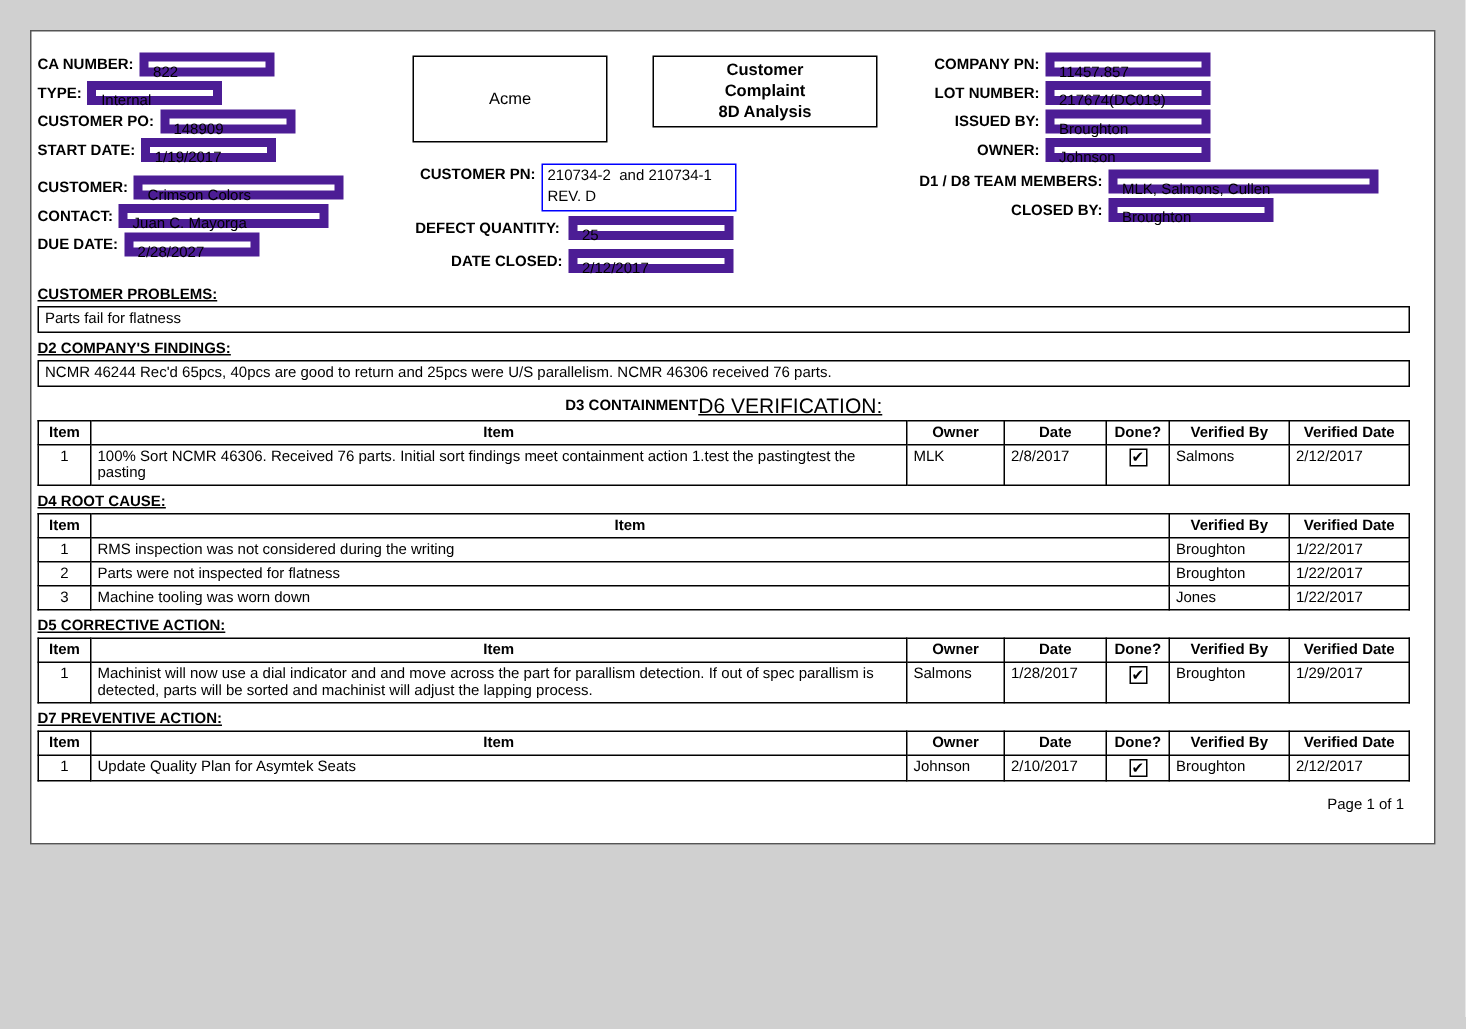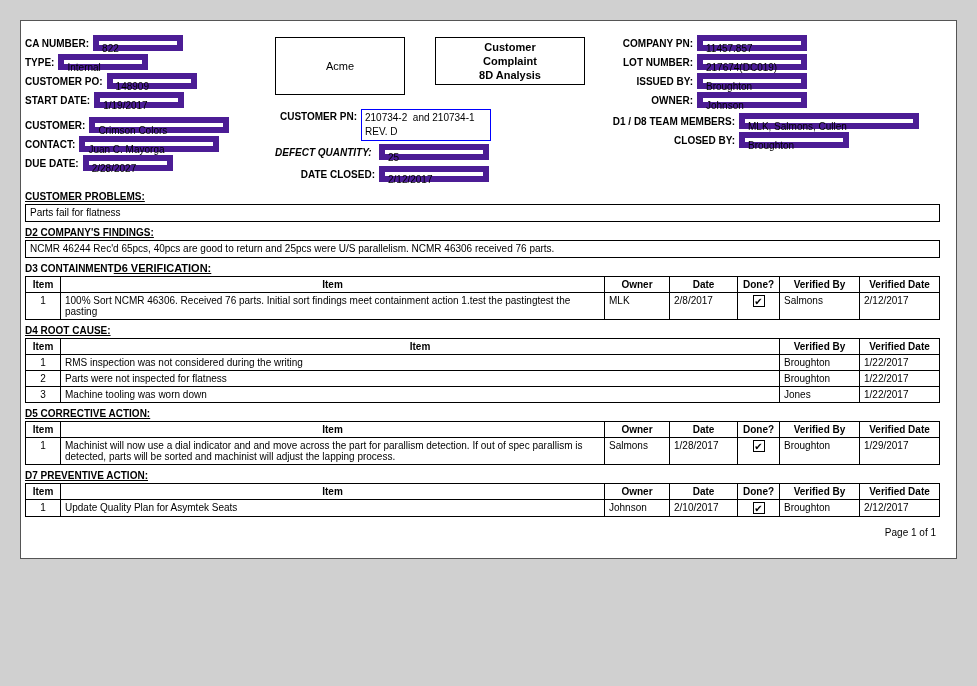--- a/index.html
+++ b/index.html
@@ -121,21 +121,21 @@
     }
     .checkbox-checked {
       width: 12px; height: 12px;
       border: 1px solid #000;
       background: #fff;
       display: inline-flex;
       align-items: center;
       justify-content: center;
       font-size: 10px;
     }
-    .d6-label { font-weight: bold; font-size: 11px; text-decoration: underline; }
+    .d6-label { font-weight: normal; font-size: 14px; text-decoration: underline; }
     .col-left { flex: 0 0 250px; }
     .col-right { flex: 1; margin-left: 10px; }
 
     .page-footer {
       text-align: right;
       font-size: 10px;
       margin-top: 10px;
       padding-right: 4px;
     }
   </style>
@@ -188,21 +188,21 @@
         </div>
       </div>
 
       <div style="display:flex; align-items:flex-start; margin-top:2px; width:100%;">
         <span class="form-label" style="width:82px; font-weight:bold; font-size:10px; text-align:right; margin-right:4px; padding-top:2px;">CUSTOMER PN:</span>
         <span style="border:1px solid #00f; padding:1px 3px; font-size:10px; min-width:130px; min-height:28px; line-height:14px; display:inline-block; white-space:pre-wrap;">210734-2  and 210734-1
 REV. D</span>
       </div>
 
       <div class="form-row" style="width:100%; margin-top:3px;">
-        <span class="form-label" style="width:100px; font-weight:bold; font-size:10px; text-align:left; margin-right:4px;font-style:italic;">DEFECT QUANTITY:</span>
+        <span class="form-label" style="width:100px; font-weight:bold; font-size:10px; text-align:center; margin-right:4px;">DEFECT QUANTITY:</span>
         <span class="form-value" style="min-width:110px;">25</span>
       </div>
       <div class="form-row" style="width:100%; margin-top:3px;">
         <span class="form-label" style="width:100px; font-weight:bold; font-size:10px; text-align:right; margin-right:4px;">DATE CLOSED:</span>
         <span class="form-value" style="min-width:110px;">2/12/2017</span>
       </div>
     </div>
 
     <div class="col-right" style="margin-left:20px;">
       <div class="form-row">
@@ -231,21 +231,21 @@
       </div>
     </div>
   </div>
 
   <div class="section-title">CUSTOMER PROBLEMS:</div>
   <div class="section-box">Parts fail for flatness</div>
 
   <div class="section-title">D2 COMPANY'S FINDINGS:</div>
   <div class="section-box">NCMR 46244 Rec'd 65pcs, 40pcs are good to return and 25pcs were U/S parallelism.  NCMR 46306 received 76 parts.</div>
 
-  <div style="display:flex; justify-content:flex-start; align-items:center; margin-bottom:2px;">
+  <div style="display:flex; justify-content:center; align-items:center; margin-bottom:2px;">
     <span class="section-title" style="margin:0; text-decoration:none;">D3 CONTAINMENT</span>
     <span class="d6-label">D6 VERIFICATION:</span>
   </div>
 
   <table class="data-table">
     <thead>
       <tr>
         <th class="col-item">Item</th>
         <th class="col-desc">Item</th>
         <th class="col-owner">Owner</th>

